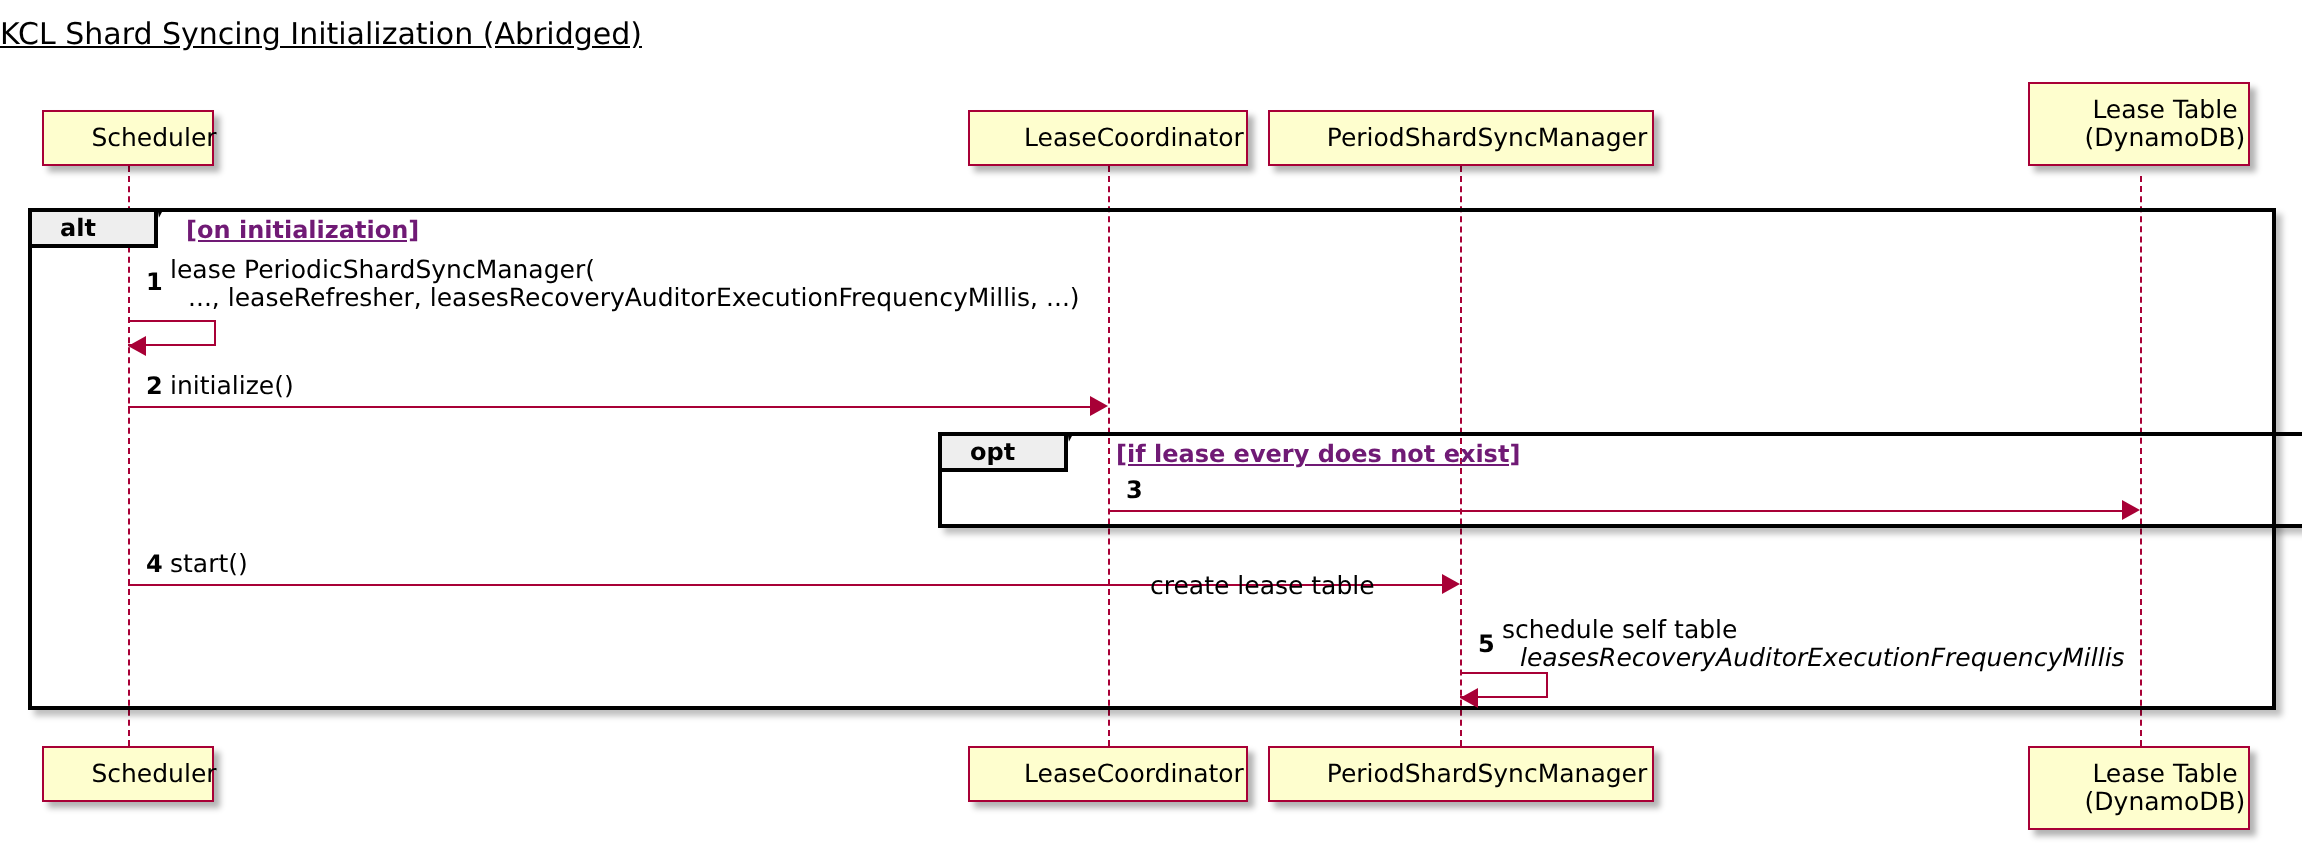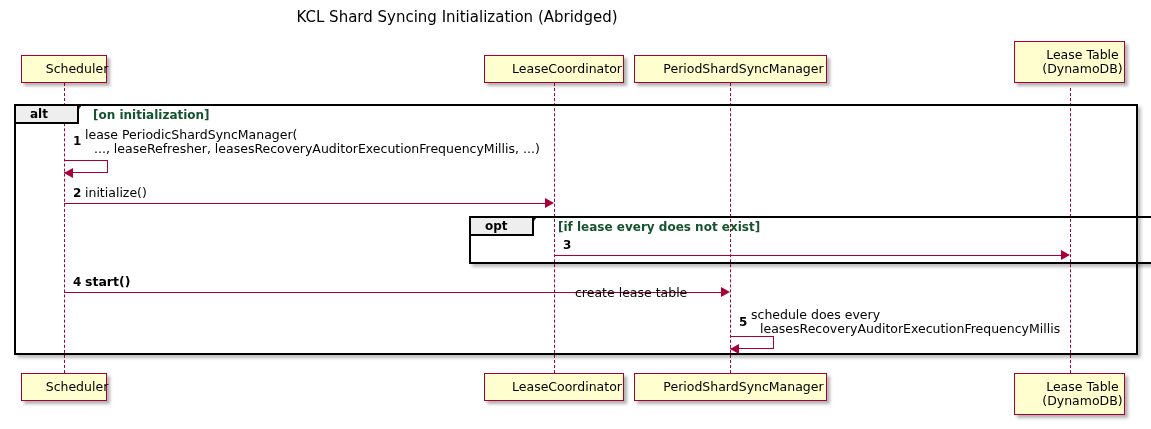--- a/index.html
+++ b/index.html
@@ -18,25 +18,26 @@
     position: absolute;
     left: 0; top: 0;
     width: 1151px;
     height: 429px;
   }
   .title {
     position: absolute;
     left: 0;
     top: 8px;
     width: 914px;
-    text-align: center;
+    text-align: left;
     font-size: 15px;
     color: #000000;
     font-family: "DejaVu Sans", sans-serif;
     white-space: nowrap;
+    text-decoration: underline;
   }
   
   .participant {
     position: absolute;
     box-sizing: border-box;
     background: #FEFECE;
     border: 1.5px solid #A80036;
     color: #000000;
     font-size: 12.5px;
     line-height: 14px;
@@ -92,23 +93,24 @@
     z-index: 13;
     clip-path: polygon(0 0, 100% 0, 100% 100%, 100% 100%);
     transform: skewX(-28deg);
     transform-origin: top left;
     border-left: 2px solid #000000;
   }
   .frame-guard {
     position: absolute;
     font-size: 12px;
     font-weight: bold;
-    color: #14532d;
+    color: #701a75;
     white-space: nowrap;
     z-index: 14;
+    text-decoration: underline;
   }
   
   .msg-line {
     position: absolute;
     height: 0;
     border-top: 1.5px solid #A80036;
     z-index: 20;
   }
   .msg-arrow {
     position: absolute;
@@ -189,27 +191,27 @@
     <div class="frame-tab-cut" style="left:63px;"></div>
   </div>
   <div class="frame-guard" style="left:558px; top:220px;">[if lease every does not exist]</div>
 
   <div class="msg-num" style="left:563px; top:238px;">3</div>
   <div class="msg-label" style="left:575px; top:238px;margin-top:48px;">create lease table</div>
   <div class="msg-line" style="left:554px; top:255px; width:508px;"></div>
   <div class="msg-arrow" style="left:1061px; top:250px;"></div>
 
   <div class="msg-num" style="left:73px; top:275px;">4</div>
-  <div class="msg-label" style="left:85px; top:275px;font-weight:bold;">start()</div>
+  <div class="msg-label" style="left:85px; top:275px;">start()</div>
   <div class="msg-line" style="left:64px; top:292px; width:658px;"></div>
   <div class="msg-arrow" style="left:721px; top:287px;"></div>
 
   <div class="msg-num" style="left:739px; top:315px;">5</div>
-  <div class="msg-label" style="left:751px; top:308px;">schedule does every</div>
-  <div class="msg-label" style="left:760px; top:322px;">leasesRecoveryAuditorExecutionFrequencyMillis</div>
+  <div class="msg-label" style="left:751px; top:308px;">schedule self table</div>
+  <div class="msg-label" style="left:760px; top:322px;font-style:italic;">leasesRecoveryAuditorExecutionFrequencyMillis</div>
   <div class="self-loop" style="left:730px; top:336px; width:44px; height:13px;"></div>
   <div class="msg-arrow-left" style="left:730px; top:344px;"></div>
 
   <div class="participant" style="left:21px; top:55px; width:86px; height:28px;">
     <span>Scheduler</span>
   </div>
   <div class="participant" style="left:484px; top:55px; width:140px; height:28px;">
     <span>LeaseCoordinator</span>
   </div>
   <div class="participant" style="left:634px; top:55px; width:193px; height:28px;">

